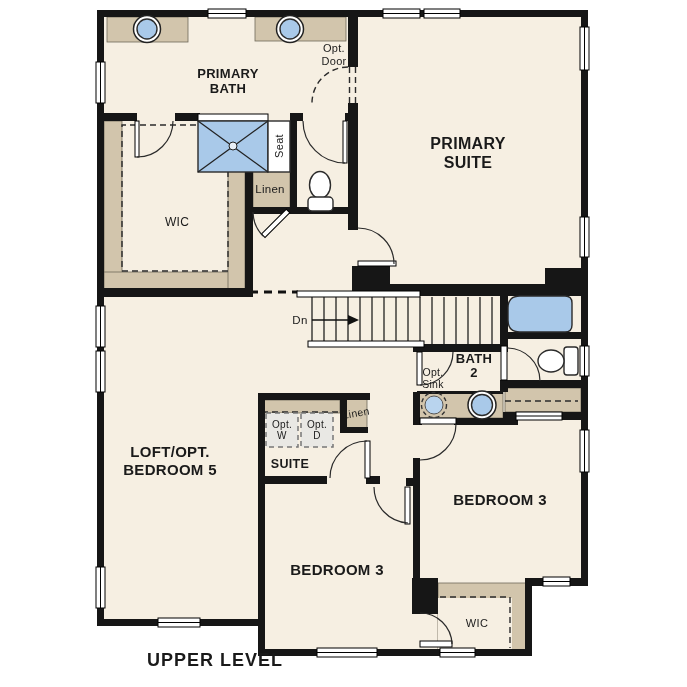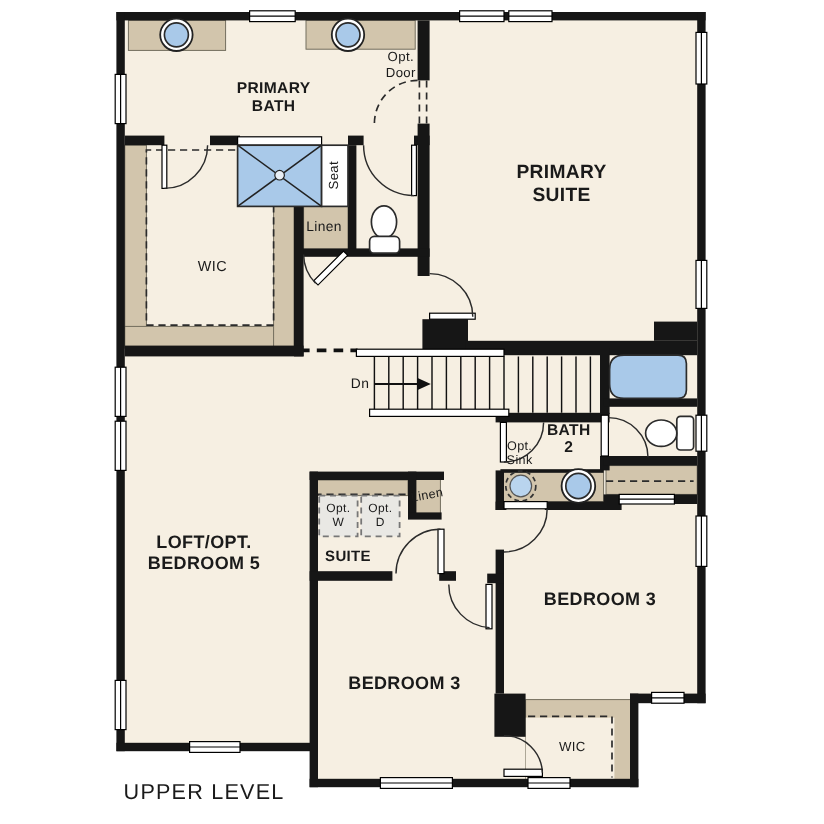--- a/index.html
+++ b/index.html
@@ -25,21 +25,21 @@
   .leaf{fill:#ffffff;stroke:#000000;stroke-width:1;}
   .arc{fill:none;stroke:#2b2b2b;stroke-width:1.2;}
   .dash{fill:none;stroke:#2b2b2b;stroke-width:1.4;stroke-dasharray:6 4;}
   .bigdash{fill:none;stroke:#111;stroke-width:3;stroke-dasharray:8 6;}
   .thin{stroke:#111;stroke-width:1.2;fill:none;}
   .lbl{position:absolute;transform:translate(-50%,-50%);text-align:center;
        white-space:pre-line;line-height:1.18;letter-spacing:0.3px;}
   .b{font-weight:bold;}
   .rot90{transform:translate(-50%,-50%) rotate(-90deg);}
   .rot12{transform:translate(-50%,-50%) rotate(-10deg);}
-  .title{position:absolute;font-weight:normal;letter-spacing:1px;}
+  .title{position:absolute;font-weight:bold;letter-spacing:1px;margin-left:44px;}
 </style>
 </head>
 <body>
 
 <div id="canvas">
 <svg id="plansvg" width="687" height="687" viewBox="0 0 687 687">
 
   <g>
     <path class="floor" d="M100,12 H585 V582 H529 V652 H261 V622 H100 Z"></path>
   </g>

